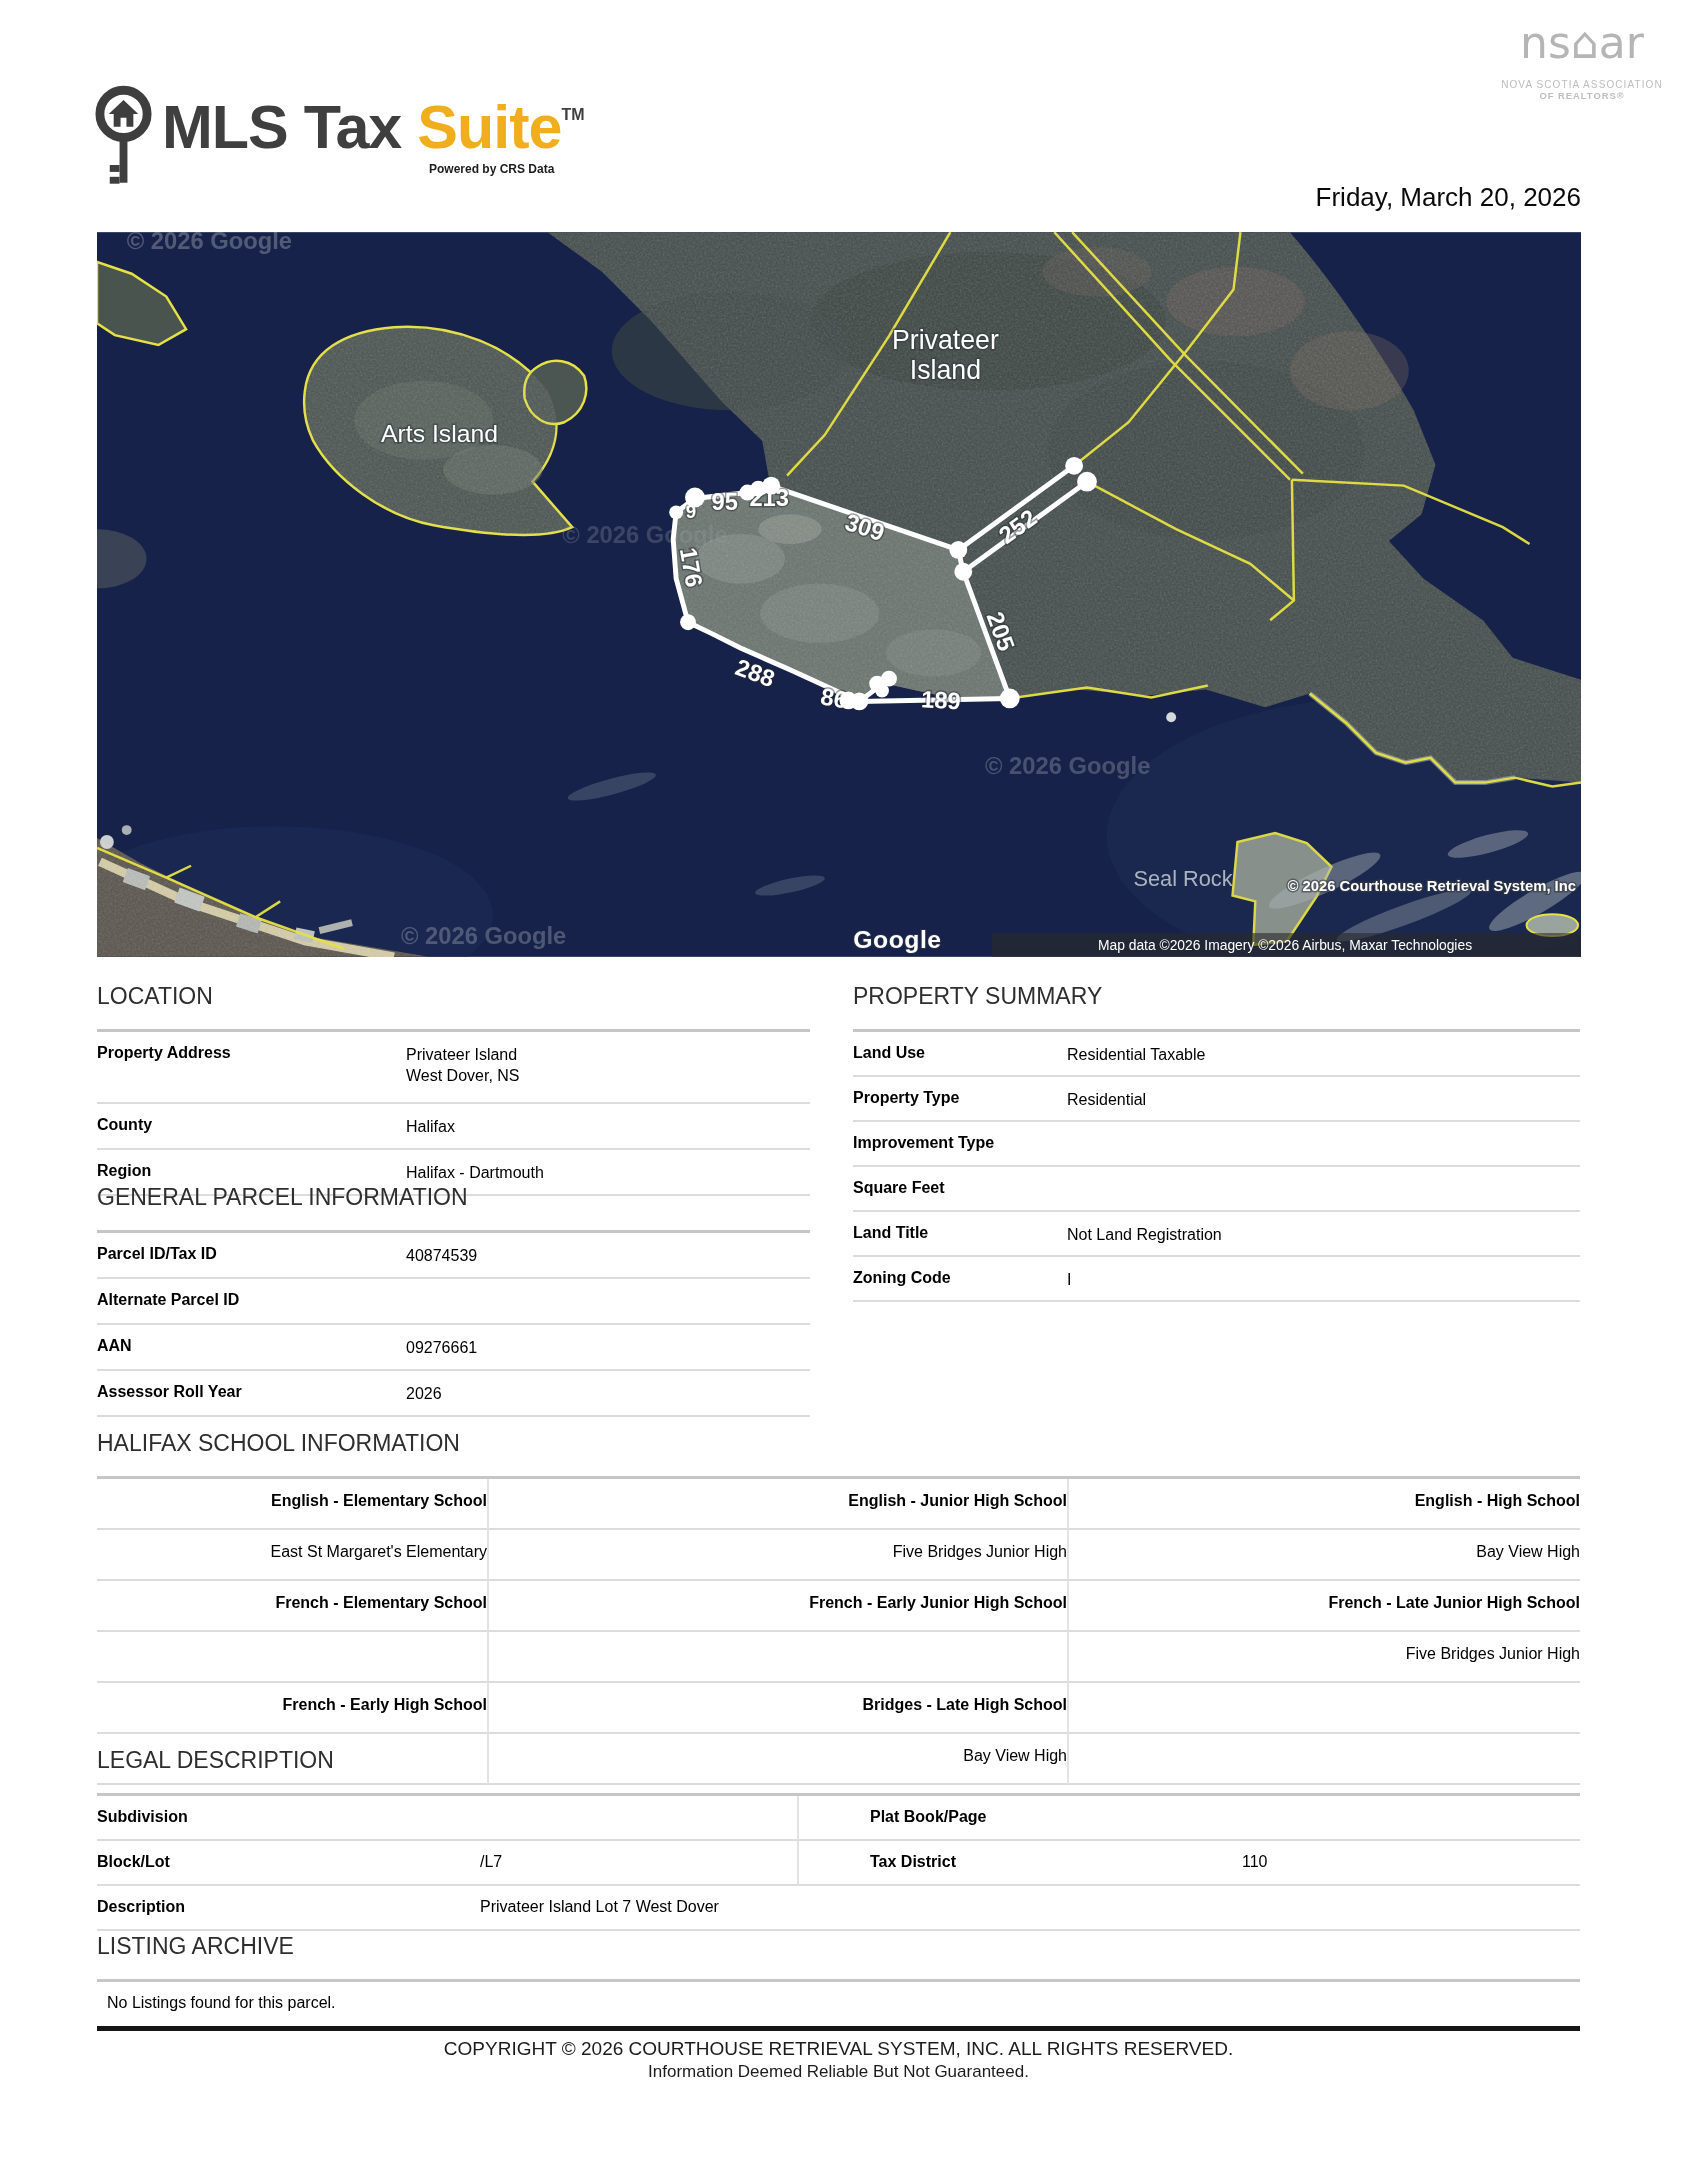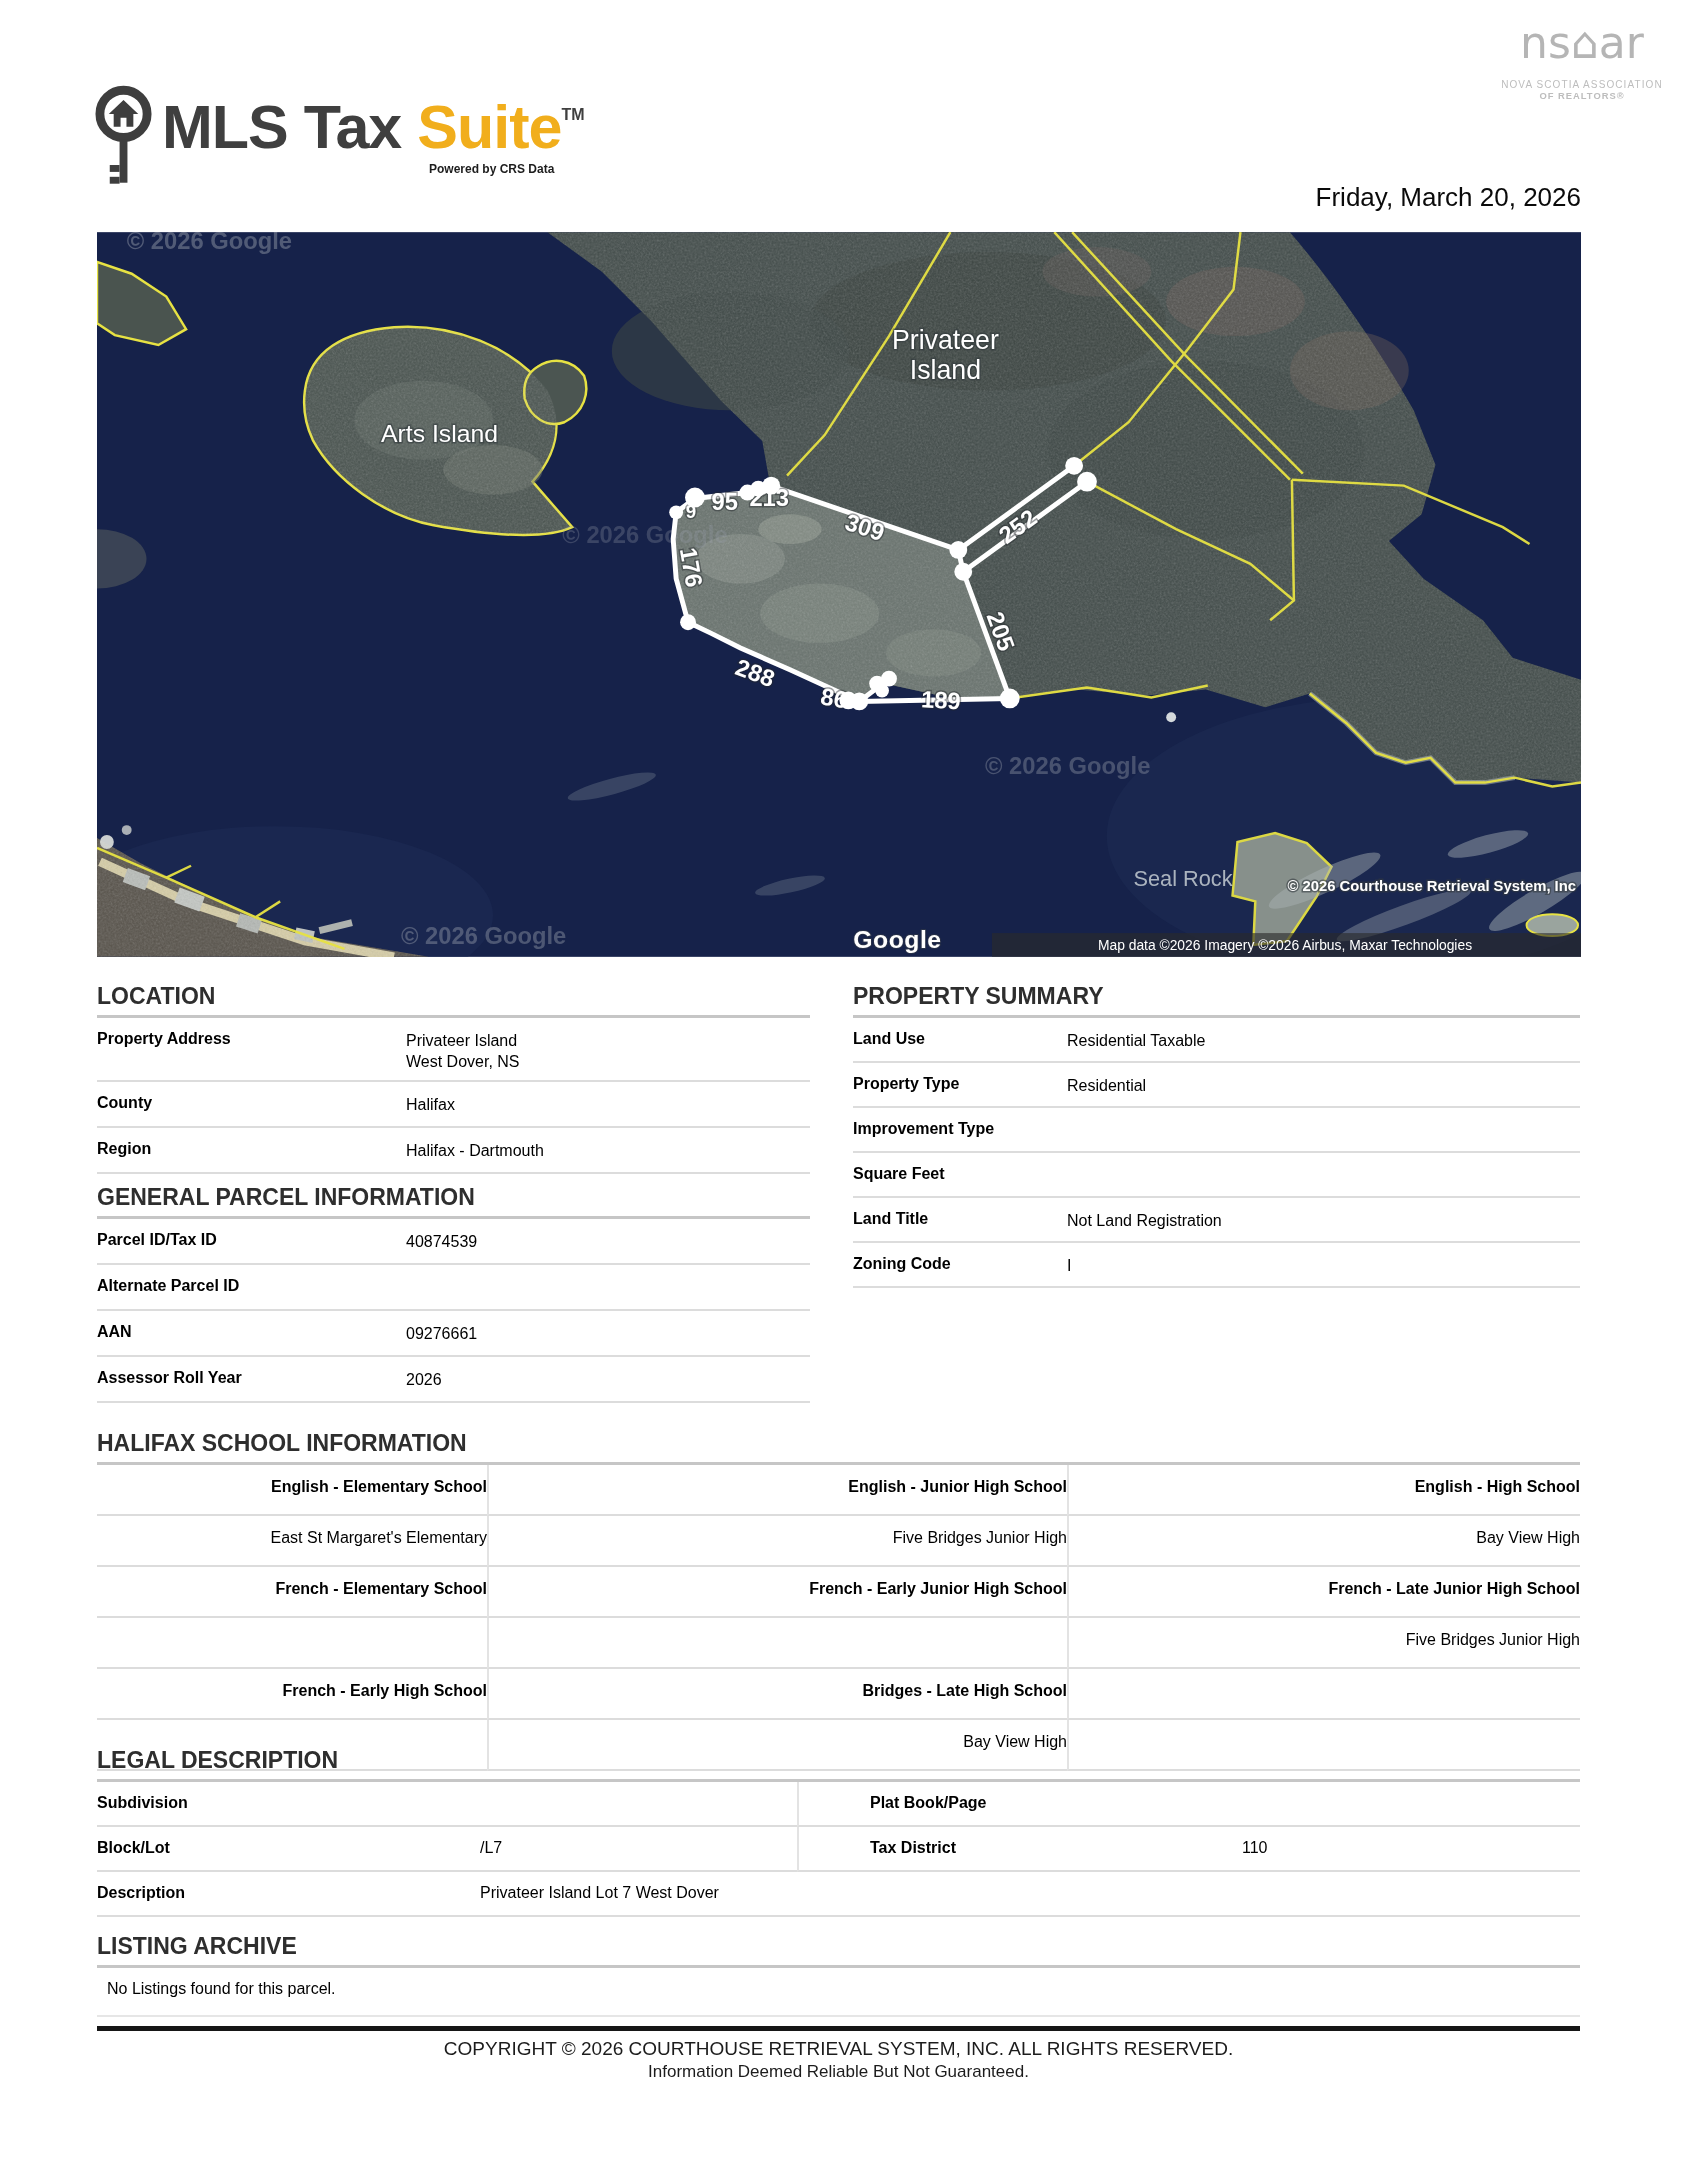--- a/index.html
+++ b/index.html
@@ -17,26 +17,26 @@
   .nsar-l1{font-size:10px;letter-spacing:1.1px;color:#bdbdbd;margin-top:13px;}
   .nsar-l2{font-size:9.4px;font-weight:bold;letter-spacing:1px;color:#bdbdbd;}
   .report-date{position:absolute;right:102px;top:182px;font-size:26px;color:#0a0a0a;}
 
   
   .map-wrap{position:absolute;left:97px;top:232px;width:1484px;height:725px;}
   .map-wrap svg{display:block;}
 
   
   .section{position:absolute;}
-  .sec-title{font-size:23px;color:#2e2e2e;padding-bottom:5px;border-bottom:3px solid #c6c6c6;font-weight:bold;}
+  .sec-title{font-size:23px;color:#2e2e2e;padding-bottom:19px;border-bottom:3px solid #c6c6c6;}
   .frow{position:relative;border-bottom:2px solid #dcdcdc;box-sizing:border-box;}
   .frow .lbl{position:absolute;left:0;top:12px;font-size:16px;font-weight:bold;}
   .frow .val{position:absolute;left:309px;top:12px;font-size:16px;line-height:21px;}
   .frow.sum .val{left:214px;}
-  .h46{height:46px;} .h45{height:45px;} .h65{height:64px;text-decoration:underline;}
+  .h46{height:46px;} .h45{height:45px;} .h65{height:72px;text-decoration:underline;}
 
   
   .sch{display:grid;grid-template-columns:390px 580px 513px;}
   .sch .cell{height:51px;box-sizing:border-box;border-bottom:2px solid #dcdcdc;padding:13px 0 0 14px;font-size:16px;text-align:right;}
   .sch .c1{padding-left:2px;}
   .sch .c2,.sch .c3{border-left:2px solid #e3e3e3;}
   .sch .hd{font-weight:bold;}
 
   
   .legal-grid{display:grid;grid-template-columns:700px 783px;}

